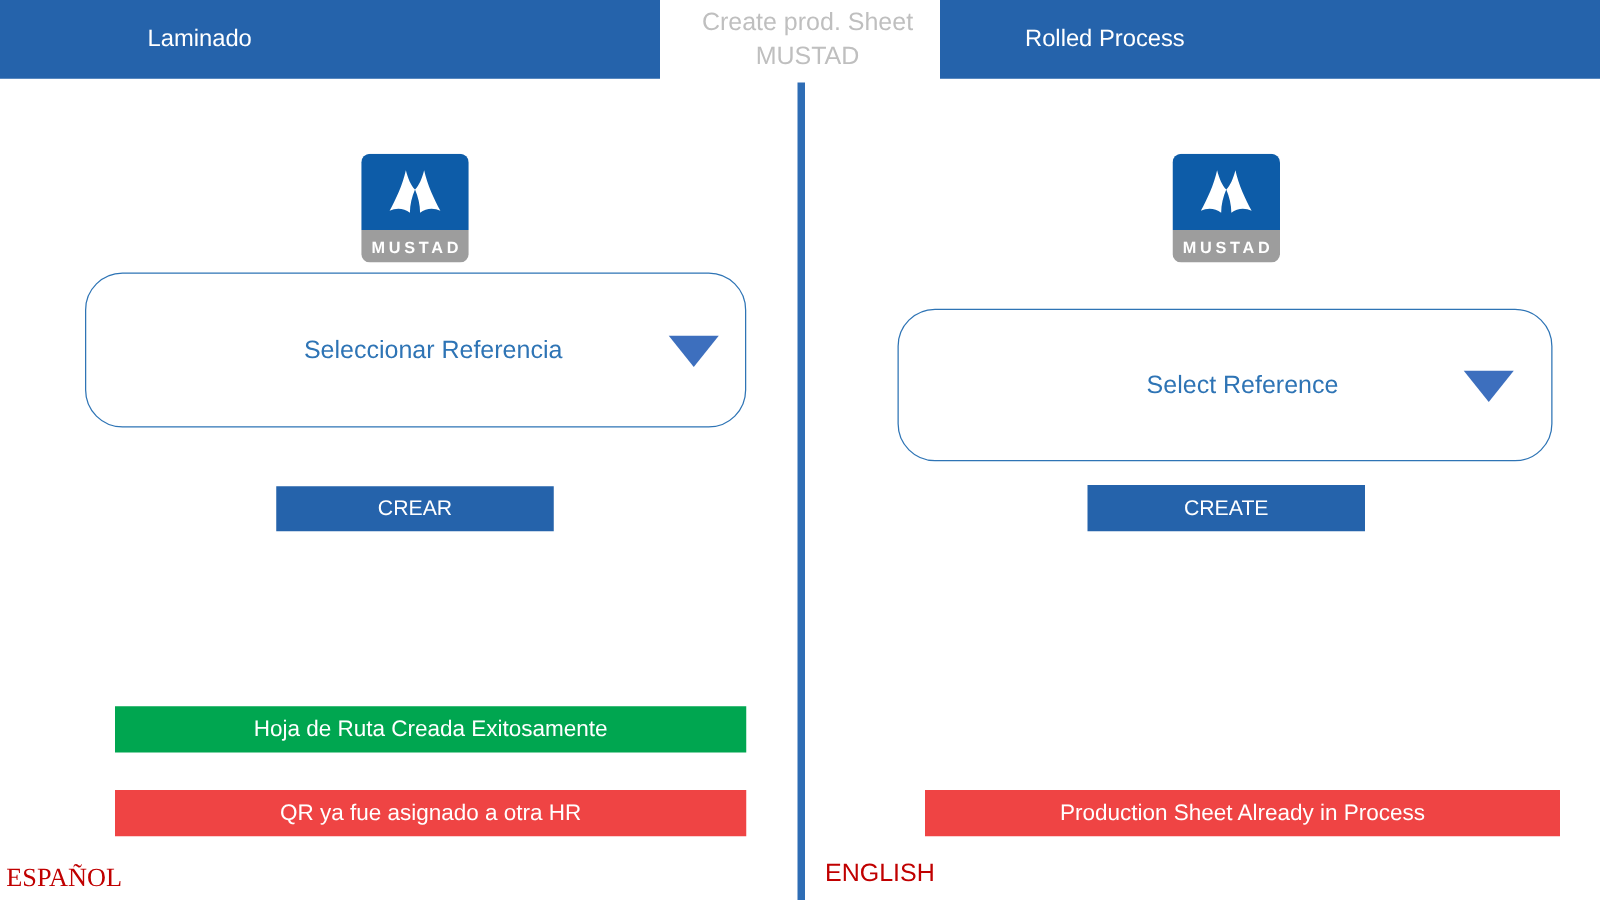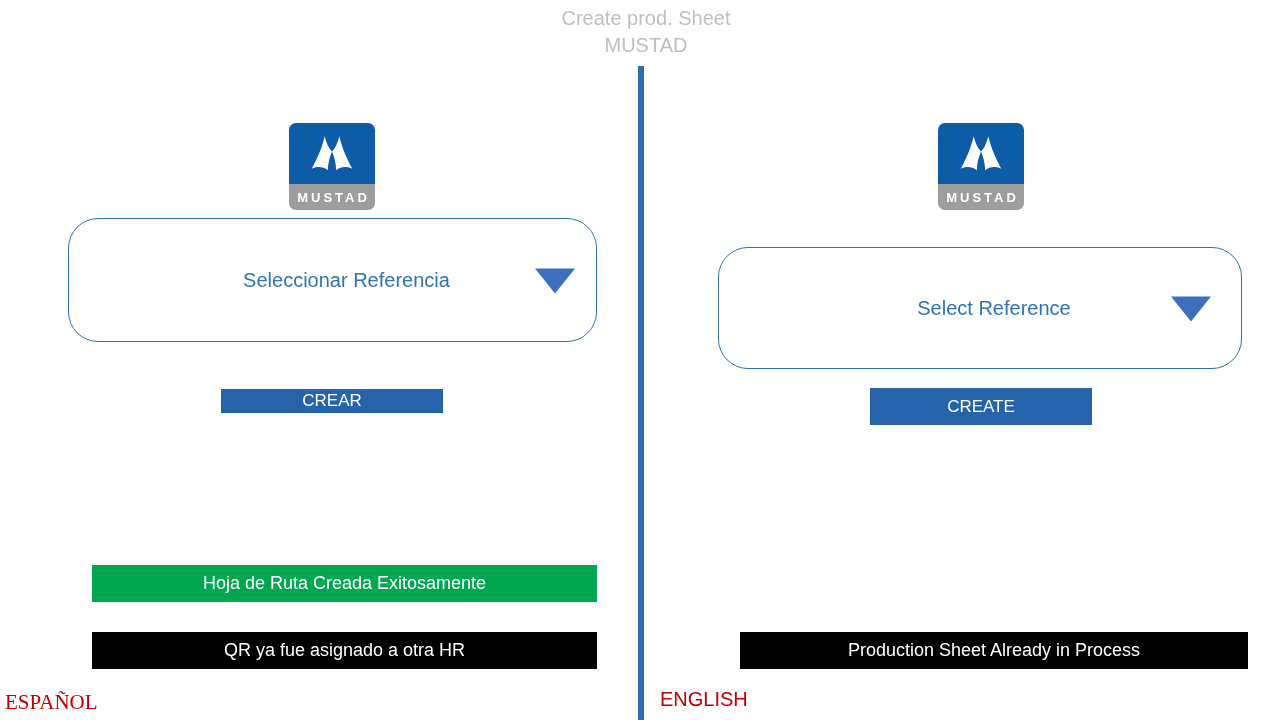--- a/index.html
+++ b/index.html
@@ -75,55 +75,61 @@
   .dropdown-left  .dropdown-arrow { right: 21px; }
   .dropdown-right .dropdown-arrow { right: 30px; }
 
   
   .create-btn {
     position: absolute; width: 222px; height: 37px;
     background: #2563AB; color: #ffffff; font-size: 17px;
     display: flex; align-items: center; justify-content: center;
     border: none; cursor: pointer;
   }
-  .create-btn-left  { left: 221px; top: 389px; height: 24px; }
+  .create-btn-left  { left: 221px; top: 389px; height: 36px; }
   .create-btn-right { left: 870px; top: 388px; }
 
   
   .banner {
     position: absolute; height: 37px;
     color: #ffffff; font-size: 18px;
     display: flex; align-items: center; justify-content: center;
     white-space: nowrap;
   }
   .banner-success { background: #00A650; }
-  .banner-error   { background: #000000; }
+  .banner-error   { background: #ef4444; }
   .banner-success-left { left: 92px;  top: 565px; width: 505px; }
   .banner-error-left   { left: 92px;  top: 632px; width: 505px; }
   .banner-success-right{ left: 740px; top: 565px; width: 508px; }
   .banner-error-right  { left: 740px; top: 632px; width: 508px; }
 
   
   .lang-label {
     position: absolute; color: #C00000; font-size: 21px; white-space: nowrap;
   }
   .lang-label-left  { left: 5px;   top: 690px; font-family: Liberation Serif, serif; }
   .lang-label-right { left: 660px; top: 688px; font-size: 20px; }
 </style>
 </head>
 <body>
 
 <div class="stage">
 
+  <div class="tab-blue tab-left">
+    <span class="tab-label">Laminado</span>
+  </div>
 
   <div class="tab-center">
     <span>Create prod. Sheet</span>
     <span>MUSTAD</span>
   </div>
 
+  <div class="tab-blue tab-right">
+    <span class="tab-label">Rolled Process</span>
+  </div>
 
   <div class="divider"></div>
 
   <div class="logo logo-left">
     <div class="logo-top">
       <svg width="52" height="42" viewBox="0 0 64 48">
         <path d="M23,2 C25,10 28,17 32,21 C29,28 27,36 27,44 C21,39 13,39 7,42 C13,31 20,16 23,2 Z" fill="#ffffff"></path>
         <path d="M41,2 C39,10 36,17 32,21 C35,28 37,36 37,44 C43,39 51,39 57,42 C51,31 44,16 41,2 Z" fill="#ffffff"></path>
       </svg>
     </div>

